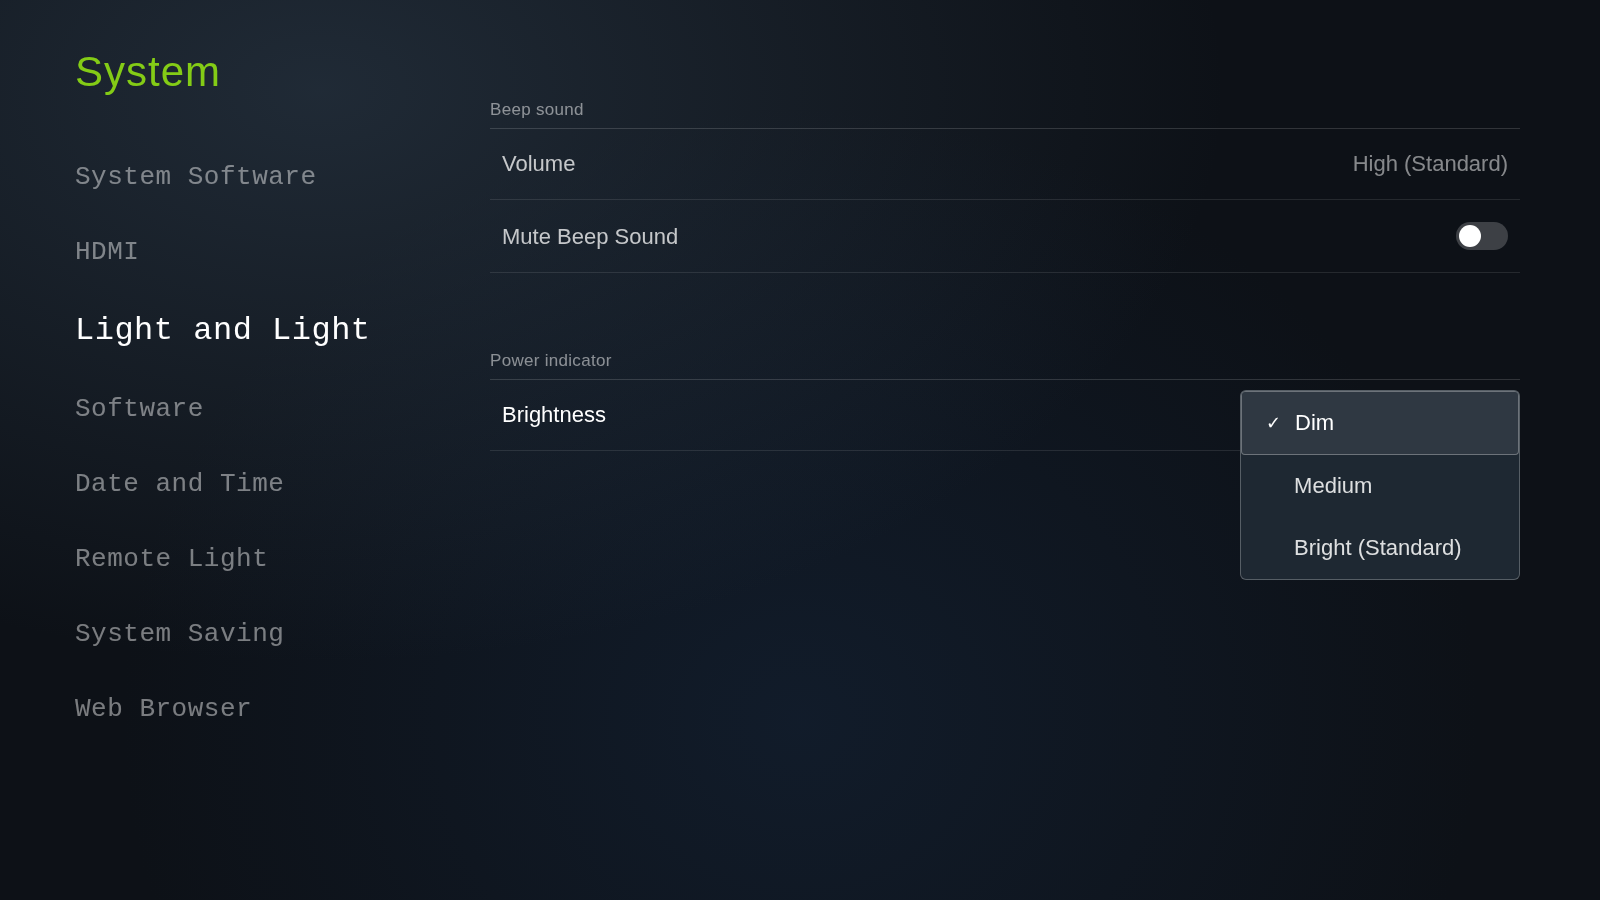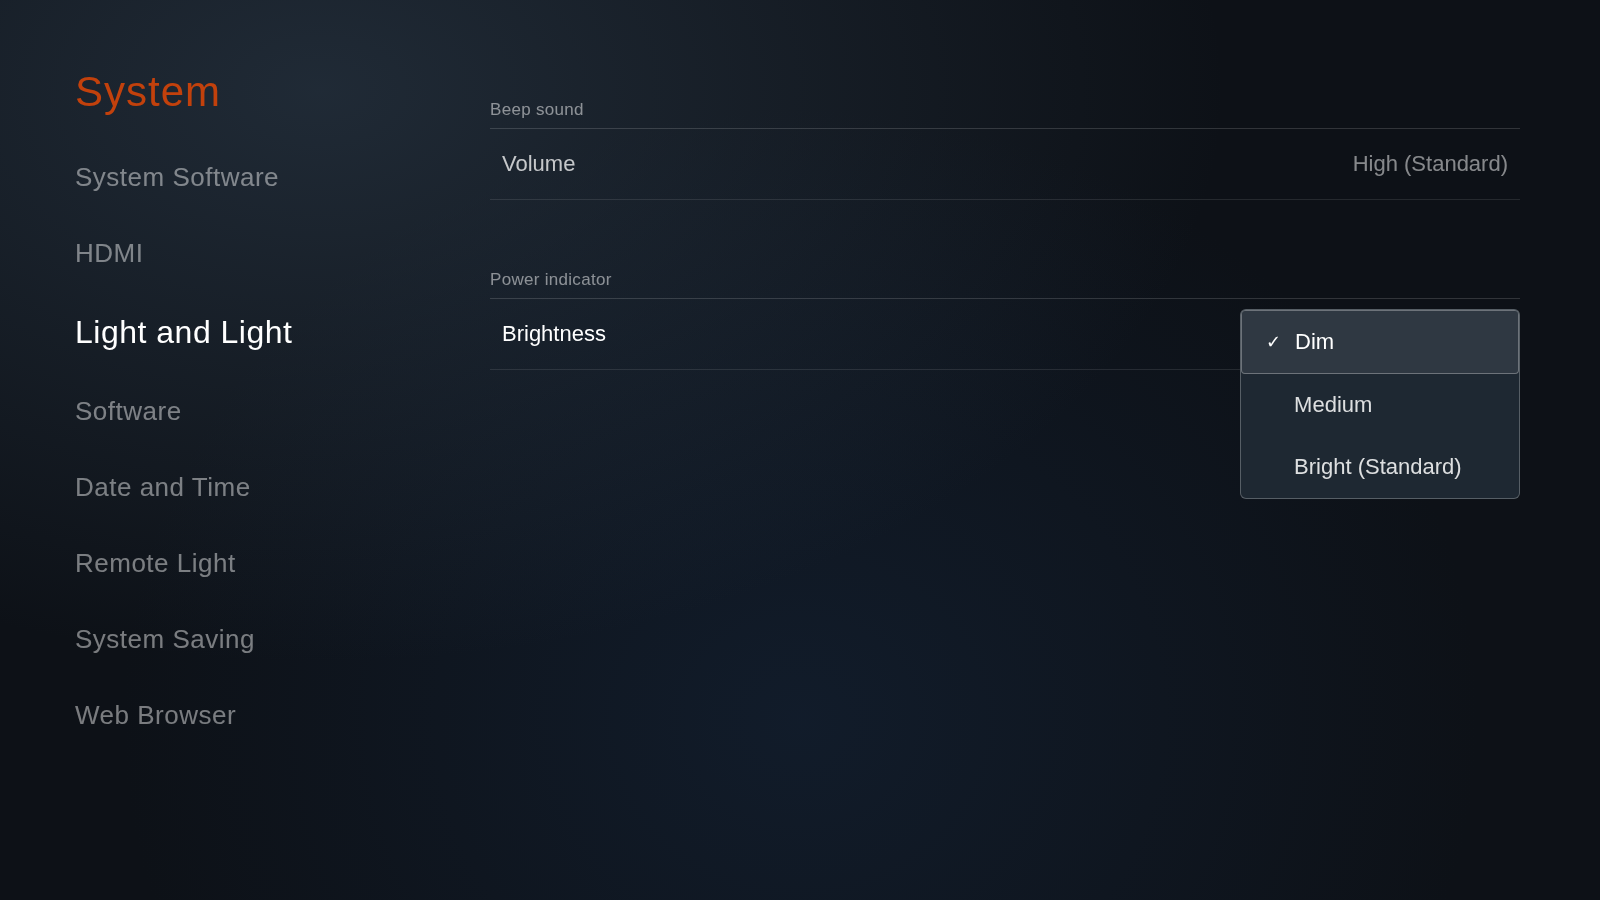--- a/index.html
+++ b/index.html
@@ -25,37 +25,38 @@
       left: 0;
       width: 100%;
       height: 100%;
       background: radial-gradient(ellipse at 20% 10%, rgba(60, 80, 100, 0.4) 0%, transparent 50%),
                   radial-gradient(ellipse at 50% 80%, rgba(20, 35, 55, 0.6) 0%, transparent 60%);
       pointer-events: none;
     }
 
     .page-title {
       position: absolute;
-      top: 68px;
+      top: 48px;
       left: 75px;
-      color: #c2410c;
+      color: #84cc16;
       font-size: 42px;
       font-weight: 300;
       letter-spacing: 1px;
     }
 
     
     .sidebar {
       position: absolute;
       top: 140px;
       left: 75px;
       width: 380px;
       display: flex;
       flex-direction: column;
       gap: 0;
+      font-family: Liberation Mono, monospace;
     }
 
     .sidebar-item {
       padding: 22px 0;
       color: rgba(255, 255, 255, 0.45);
       font-size: 26px;
       font-weight: 300;
       letter-spacing: 0.5px;
       cursor: pointer;
       border-bottom: 1px solid transparent;
@@ -134,21 +135,21 @@
       transition: left 0.2s;
     }
 
     
     .section-spacer {
       height: 48px;
     }
 
     
     .power-section {
-      margin-top: 8px;
+      margin-top: 16px;
     }
 
     
     .brightness-row {
       display: flex;
       align-items: center;
       padding: 22px 12px;
       border-bottom: 1px solid rgba(255, 255, 255, 0.1);
       position: relative;
       cursor: pointer;
@@ -224,20 +225,26 @@
   <div>
     <div class="section-label">Beep sound</div>
 
     <div class="settings-card">
 
       <div class="settings-row">
         <span class="settings-row-label">Volume</span>
         <span class="settings-row-value">High (Standard)</span>
       </div>
 
+      <div class="settings-row">
+        <span class="settings-row-label">Mute Beep Sound</span>
+        <div class="toggle">
+          <div class="toggle-knob"></div>
+        </div>
+      </div>
     </div>
   </div>
 
   <div class="section-spacer"></div>
 
   <div class="power-section">
     <div class="section-label">Power indicator</div>
 
     <div class="settings-card">
 

